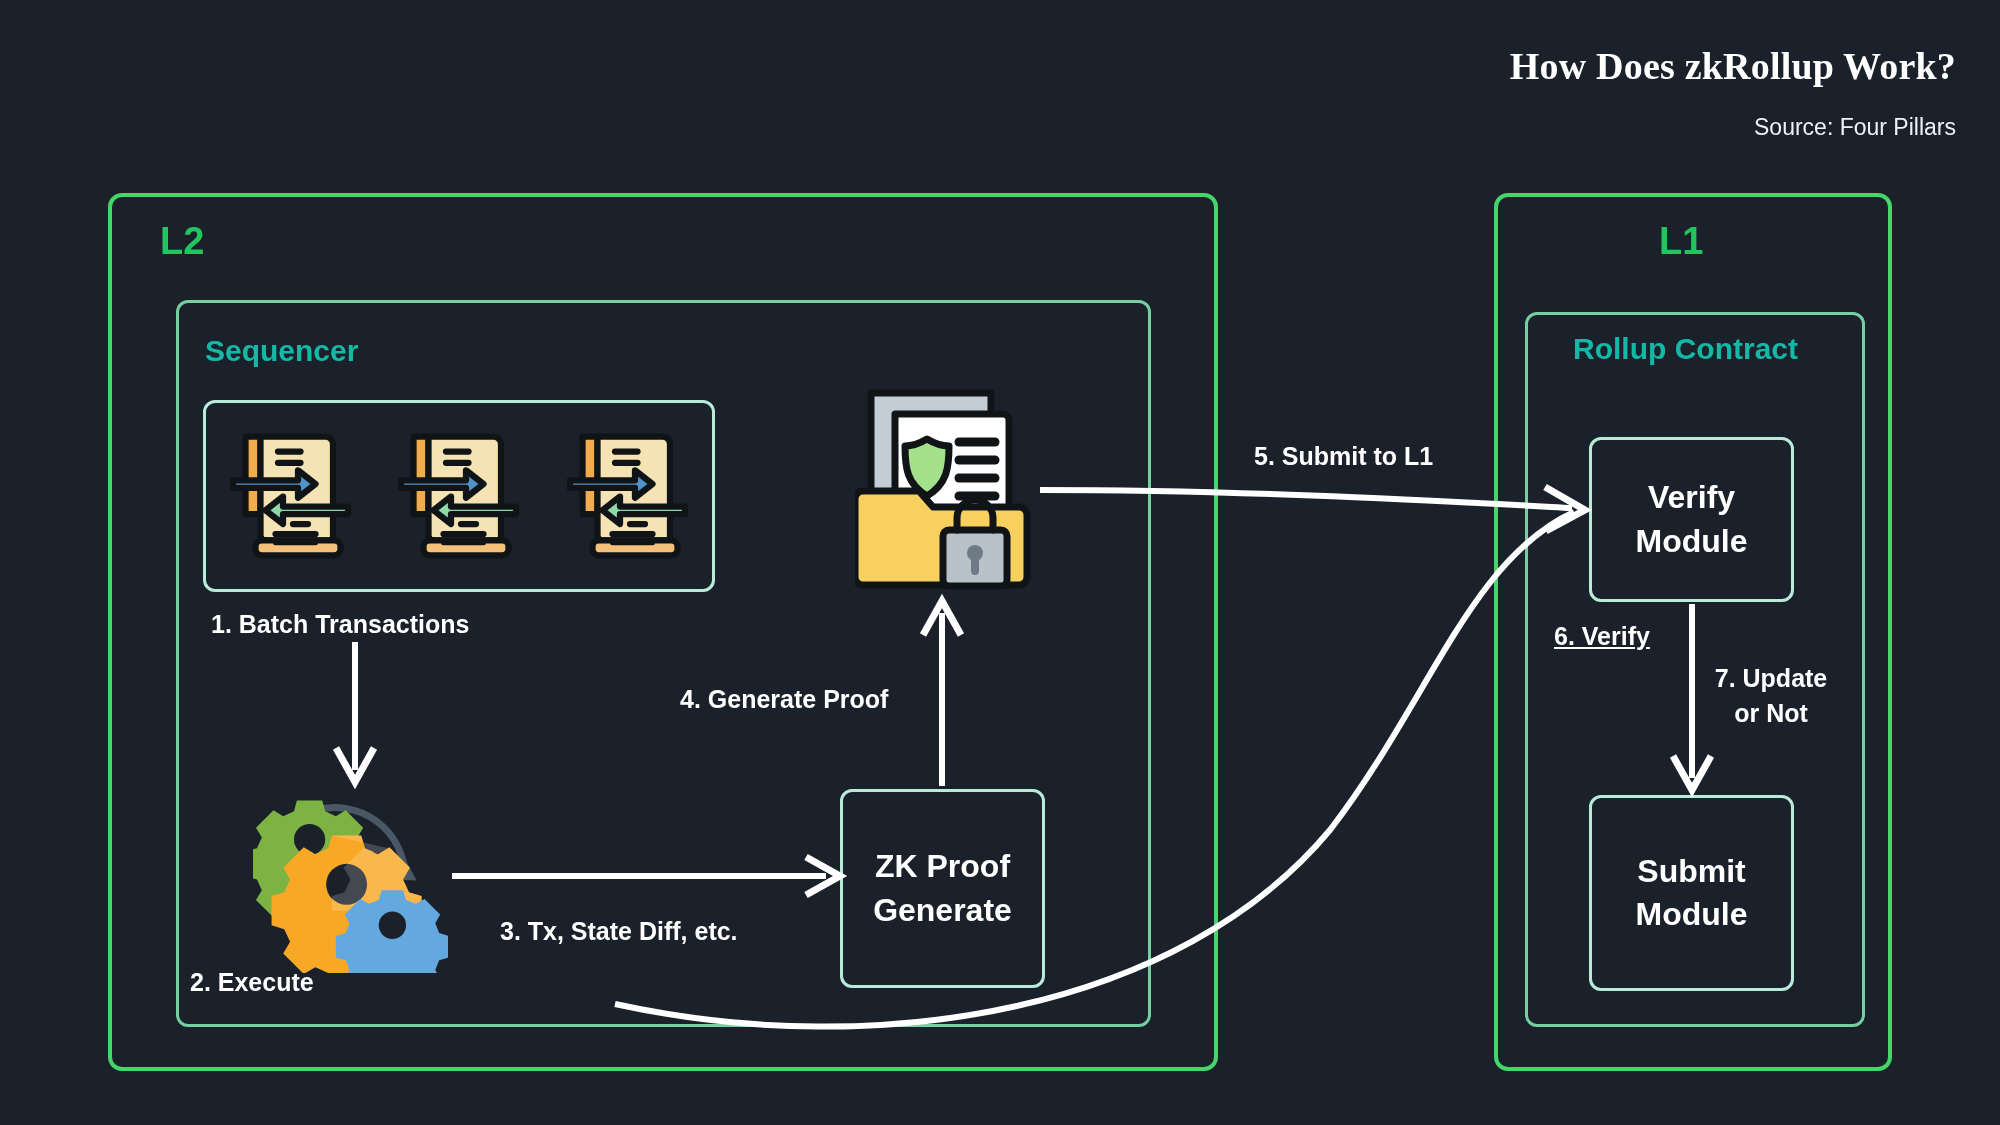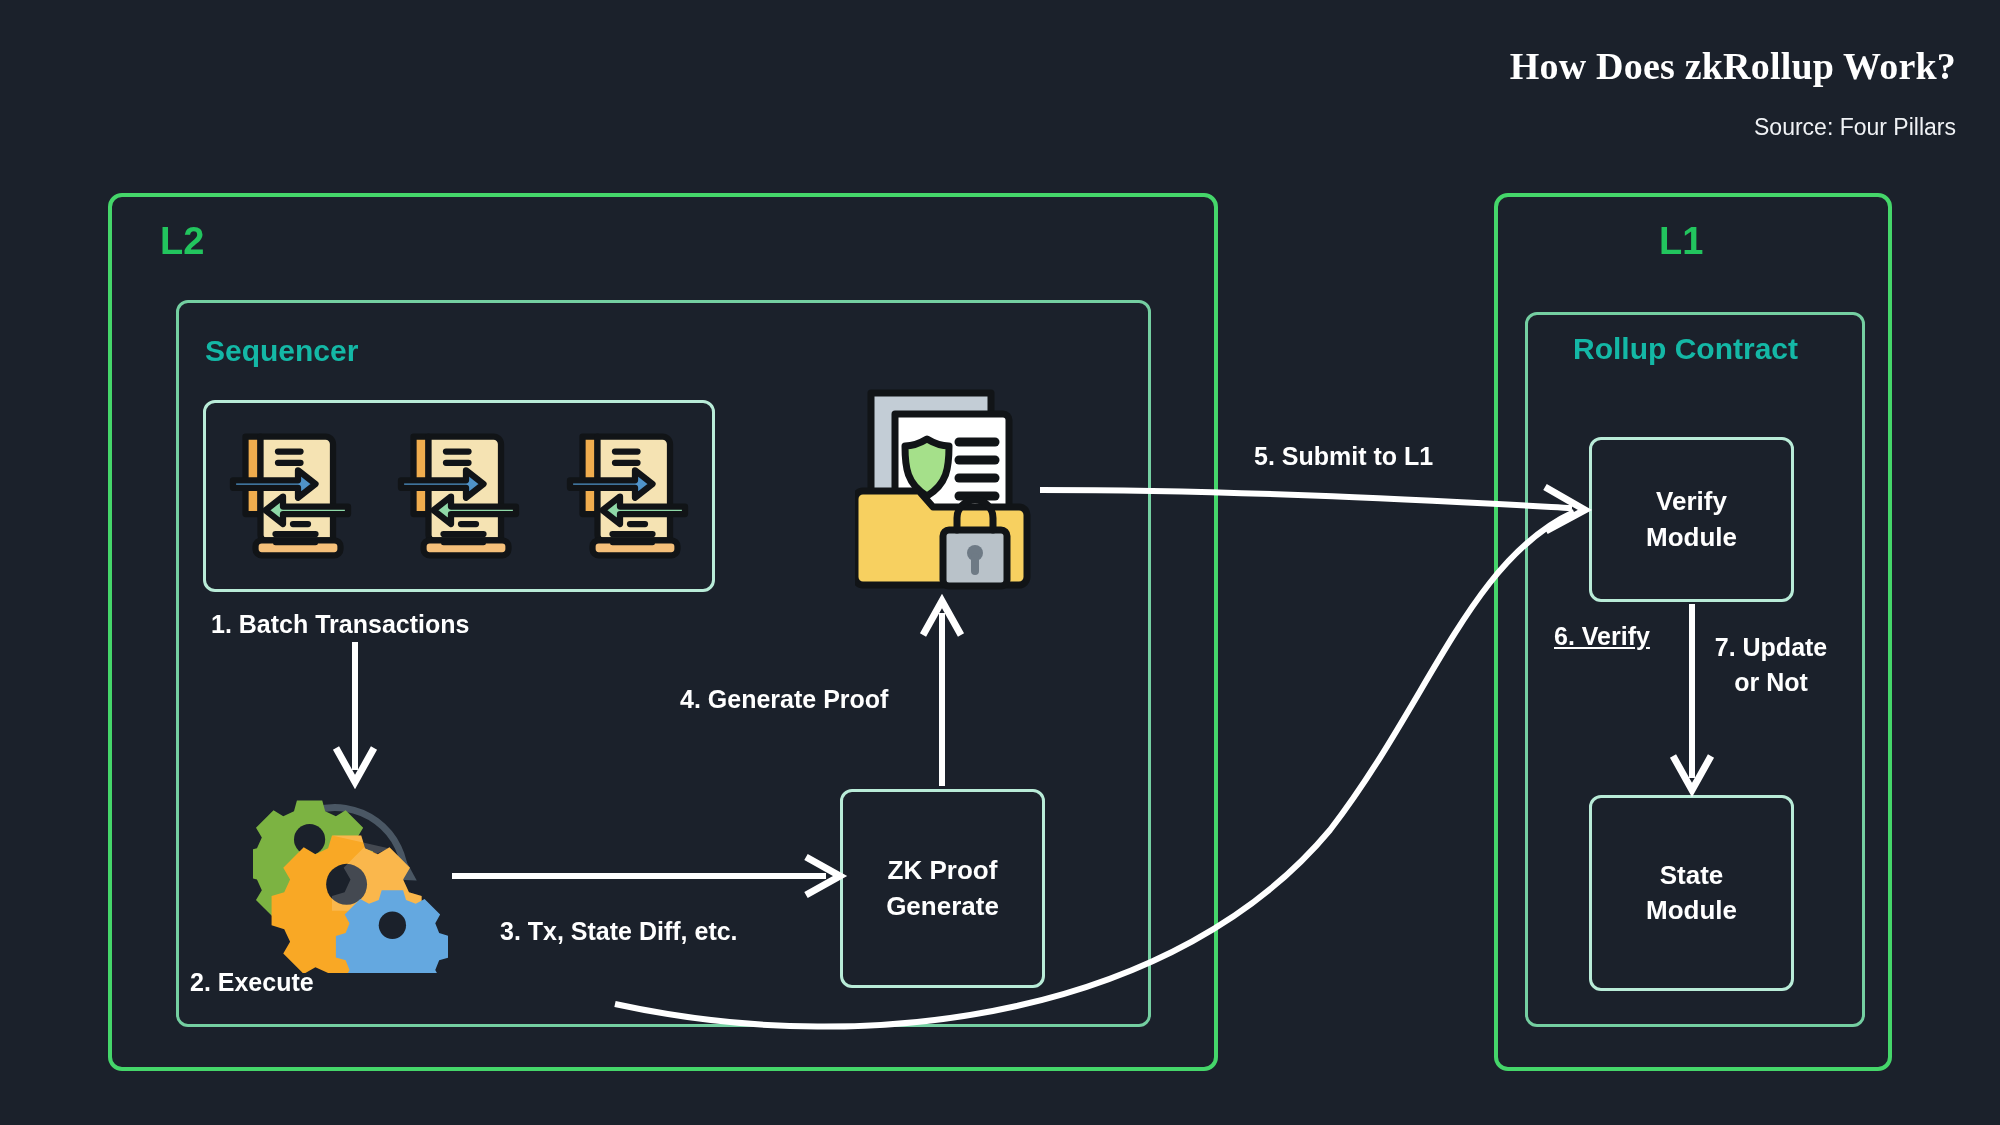--- a/index.html
+++ b/index.html
@@ -37,34 +37,34 @@
 
   
   #tx-batch-box{position:absolute;left:203px;top:400px;width:512px;height:192px;
     box-sizing:border-box;border:3px solid #b9ecd8;border-radius:12px;
     display:flex;align-items:center;justify-content:space-around;}
   .tx-doc{width:125px;height:133px;}
 
   
   .mod-box{position:absolute;box-sizing:border-box;border:3px solid #b9ecd8;border-radius:12px;
     display:flex;flex-direction:column;align-items:center;justify-content:center;
-    font-size:26px;font-weight:bold;color:#fff;line-height:1.35;text-align:center;}
+    font-size:32px;font-weight:bold;color:#fff;line-height:1.35;text-align:center;}
   #zk-box{left:840px;top:789px;width:205px;height:199px;}
   #verify-box{left:1589px;top:437px;width:205px;height:165px;}
   #state-box{left:1589px;top:795px;width:205px;height:196px;}
 
   
   .step-label{position:absolute;font-size:25px;font-weight:bold;color:#ffffff;white-space:nowrap;line-height:1.3;}
   #lbl-1{left:211px;top:608px;}
   #lbl-2{left:190px;top:966px;}
   #lbl-3{left:500px;top:915px;}
   #lbl-4{left:680px;top:683px;}
   #lbl-5{left:1254px;top:440px;}
   #lbl-6{left:1554px;top:620px;text-decoration:underline;}
-  #lbl-7{left:1711px;top:630px;white-space:normal;width:120px;text-align:center;line-height:1.38;}
+  #lbl-7{left:1711px;top:661px;white-space:normal;width:120px;text-align:center;line-height:1.38;}
 
   
   #gears-icon{position:absolute;left:253px;top:783px;width:195px;height:190px;}
   #proof-icon{position:absolute;left:855px;top:387px;width:180px;height:203px;}
 
   
   #arrows{position:absolute;left:0;top:0;width:2000px;height:1125px;pointer-events:none;}
 </style>
 </head>
 <body>
@@ -177,21 +177,21 @@
     <span>ZK Proof</span>
     <span>Generate</span>
   </div>
 
   <div class="mod-box" id="verify-box">
     <span>Verify</span>
     <span>Module</span>
   </div>
 
   <div class="mod-box" id="state-box">
-    <span>State</span>
+    <span>Submit</span>
     <span>Module</span>
   </div>
 
   <div class="step-label" id="lbl-1">1.  Batch Transactions</div>
   <div class="step-label" id="lbl-2">2.  Execute</div>
   <div class="step-label" id="lbl-3">3.  Tx, State Diff, etc.</div>
   <div class="step-label" id="lbl-4">4.  Generate Proof</div>
   <div class="step-label" id="lbl-5">5.  Submit to L1</div>
   <div class="step-label" id="lbl-6">6.  Verify</div>
   <div class="step-label" id="lbl-7">7.  Update or Not</div>

